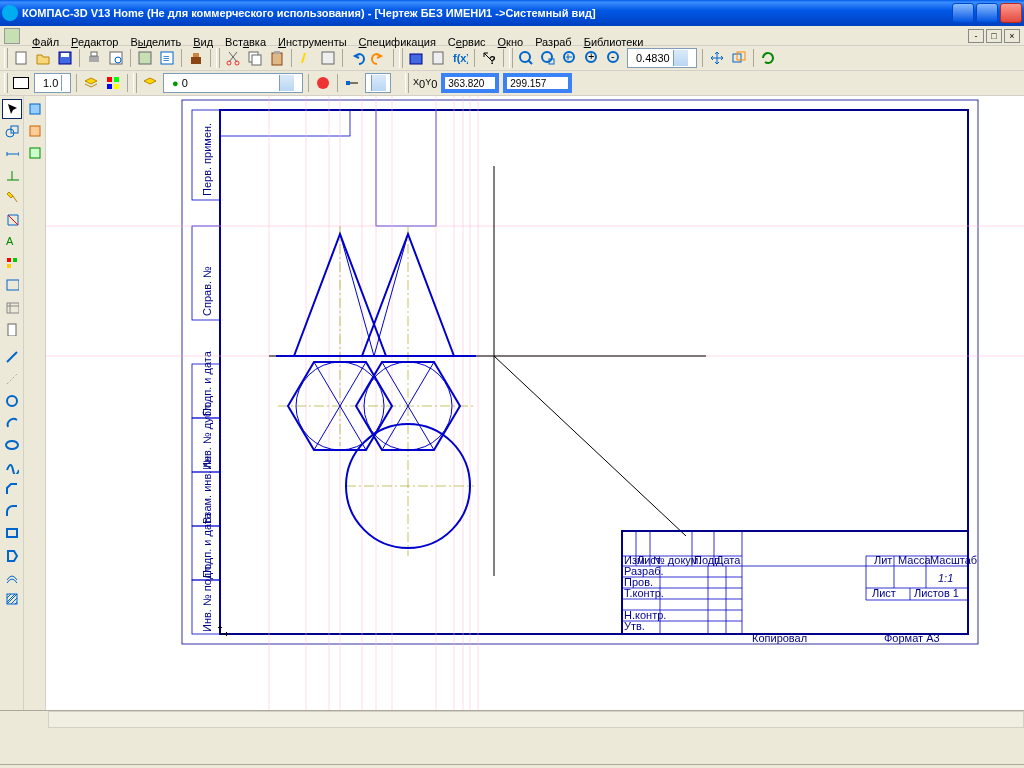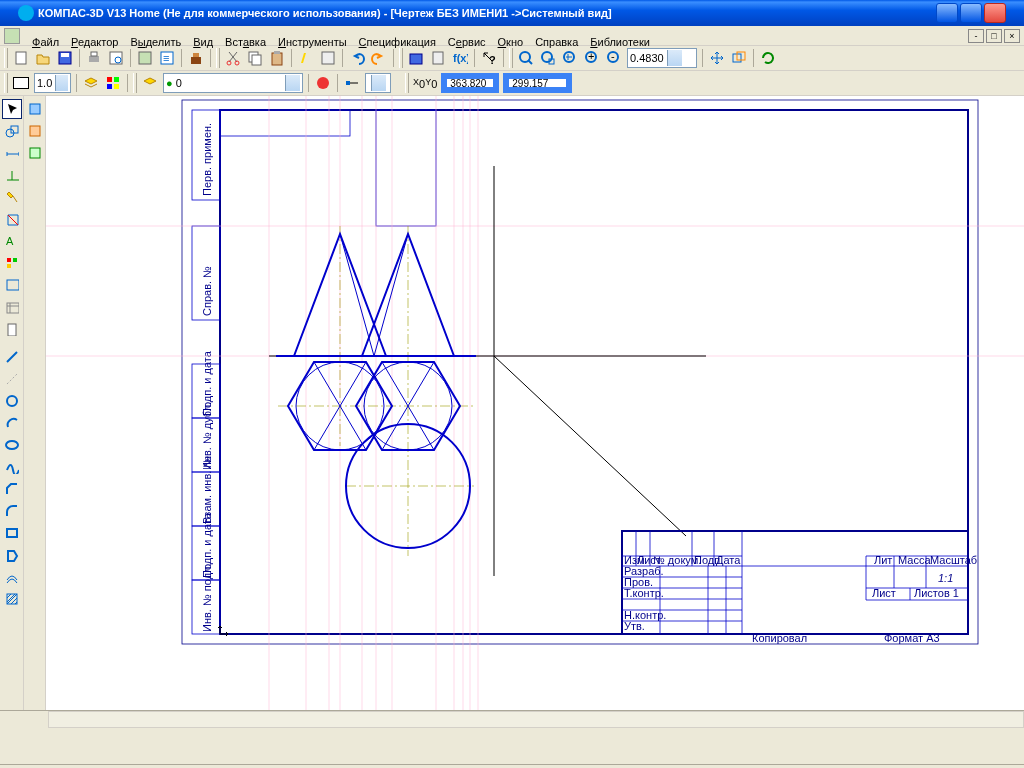--- a/index.html
+++ b/index.html
@@ -1,42 +1,42 @@
 <!DOCTYPE html>
 <html><head>
 <meta charset="utf-8">
 <style>
 * { margin:0; padding:0; box-sizing:border-box; font-family:Tahoma,Arial,sans-serif; font-size:11px; }
 body { width:1024px; height:768px; overflow:hidden; background:#ece9d8; }
 
 
-.titlebar { height:26px; background:linear-gradient(to bottom,#0058e6 0%,#3a8eff 8%,#0058e6 40%,#0040c0 100%); display:flex; align-items:center; padding:0 18px; }
+.titlebar { height:26px; background:linear-gradient(to bottom,#0058e6 0%,#3a8eff 8%,#0058e6 40%,#0040c0 100%); display:flex; align-items:center; padding:0 2px; }
 .titlebar .appicon { width:16px; height:16px; background:#00aeef; border-radius:50%; margin-right:4px; }
 .titlebar .title { color:#fff; font-weight:bold; flex:1; }
 .titlebar .winbtns { display:flex; gap:2px; }
 .winbtn { width:22px; height:20px; background:linear-gradient(to bottom,#8abcff,#0054e3); border:1px solid #0048c8; border-radius:3px; }
 .winbtn.close { background:linear-gradient(to bottom,#ff9b8f,#e3483f); border-color:#b8281f; }
 
 
 .menubar { height:20px; background:#ece9d8; display:flex; align-items:center; padding:0 4px; border-bottom:1px solid #d4d0c8; }
 .menubar .mdiicon { width:16px; height:16px; background:#c6e0b4; border:1px solid #999; margin-right:6px; }
 .menuitem { padding:2px 6px; cursor:default;margin-top:12px; }
 .menuitem u { text-decoration:underline; }
 .menubar .mdibtns { margin-left:auto; display:flex; gap:2px; }
 .mdibtn { width:16px; height:14px; border:1px solid #888; background:#ece9d8; font-size:9px; text-align:center; line-height:12px; }
 
 
 .toolrow { display:flex; align-items:center; background:#ece9d8; border-bottom:1px solid #d4d0c8; padding:1px 2px; }
 .grip { width:4px; height:20px; border-left:1px solid #fff; border-right:1px solid #aca899; margin:0 2px; }
 .tbtn { width:22px; height:22px; border:1px solid transparent; display:flex; align-items:center; justify-content:center; margin:0 0px; }
 .tbtn svg { width:16px; height:16px; }
 .sep { width:1px; height:18px; background:#aca899; margin:0 3px; }
-.combo { height:20px; border:1px solid #7f9db9; background:#fff; display:flex; align-items:center; padding:0 2px; margin:0 2px; }
+.combo { height:20px; border:1px solid #7f9db9; background:#fff; display:flex; align-items:center; padding:0 8px; margin:0 2px; }
 .combo .drop { width:15px; height:16px; background:linear-gradient(to bottom,#dbeaf9,#b9d6f3); border-left:1px solid #7f9db9; margin-left:3px; }
-.readout { height:20px; border:6px solid #3b82f6; background:#fff; padding:0 3px; display:flex; align-items:center; margin:0 2px; font-size:10px; }
+.readout { height:20px; border:4px solid #3b82f6; background:#fff; padding:0 3px; display:flex; align-items:center; margin:0 2px; font-size:10px; }
 
 
 .swatch { width:22px; height:22px; display:flex; align-items:center; justify-content:center; }
 .smallsw { width:16px; height:12px; border:1px solid #000; }
 
 
 .workspace { display:flex; height:614px; }
 .vbar { width:24px; background:#ece9d8; border-right:1px solid #d4d0c8; display:flex; flex-direction:column; align-items:center; padding-top:2px; }
 .vbtn { width:20px; height:20px; border:1px solid transparent; display:flex; align-items:center; justify-content:center; margin:1px 0; }
 .vbtn svg { width:14px; height:14px; }
@@ -80,21 +80,21 @@
   <div class="mdiicon"></div>
   <div class="menuitem"><u>Ф</u><span>айл</span></div>
   <div class="menuitem"><u>Р</u>едактор</div>
   <div class="menuitem">В<u>ы</u>делить</div>
   <div class="menuitem"><u>В</u>ид</div>
   <div class="menuitem">Вст<u>а</u>вка</div>
   <div class="menuitem"><u>И</u>нструменты</div>
   <div class="menuitem"><u>С</u>пецификация</div>
   <div class="menuitem">С<u>е</u>рвис</div>
   <div class="menuitem"><u>О</u>кно</div>
-  <div class="menuitem">Справка</div>
+  <div class="menuitem">Разраб</div>
   <div class="menuitem"><u>Б</u>иблиотеки</div>
   <div class="mdibtns">
     <div class="mdibtn">-</div>
     <div class="mdibtn">□</div>
     <div class="mdibtn">×</div>
   </div>
 </div>
 
 <div class="toolrow">
   <div class="grip"></div>

